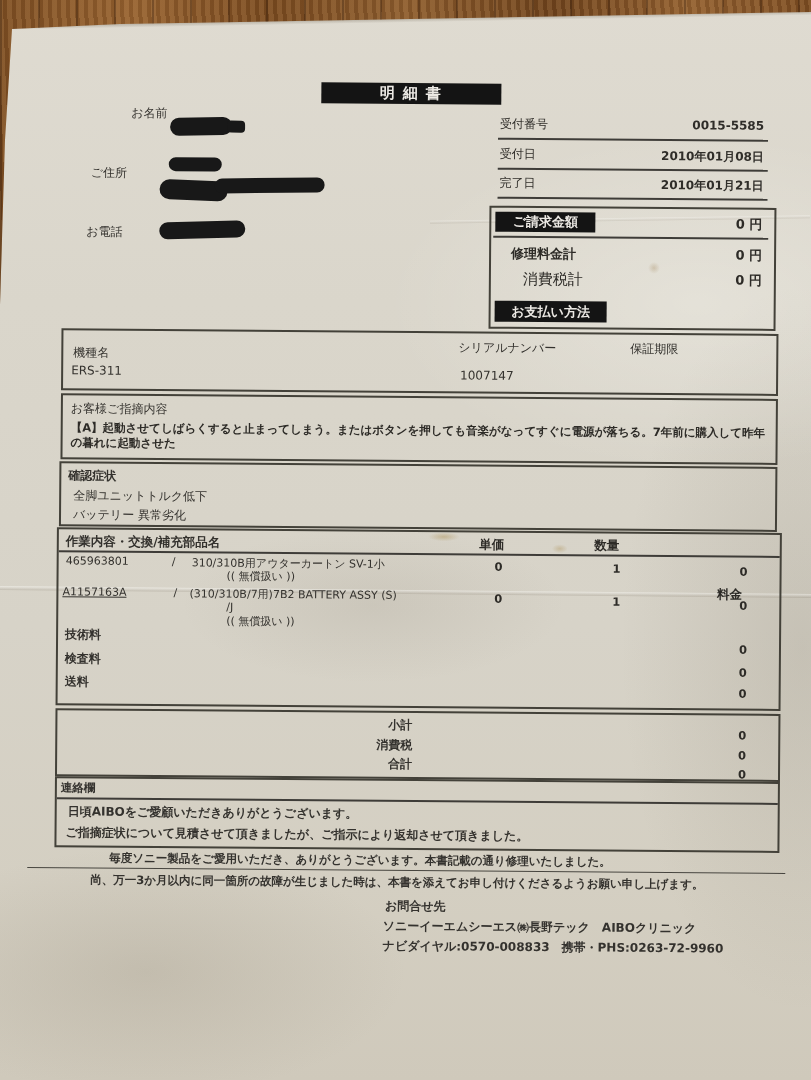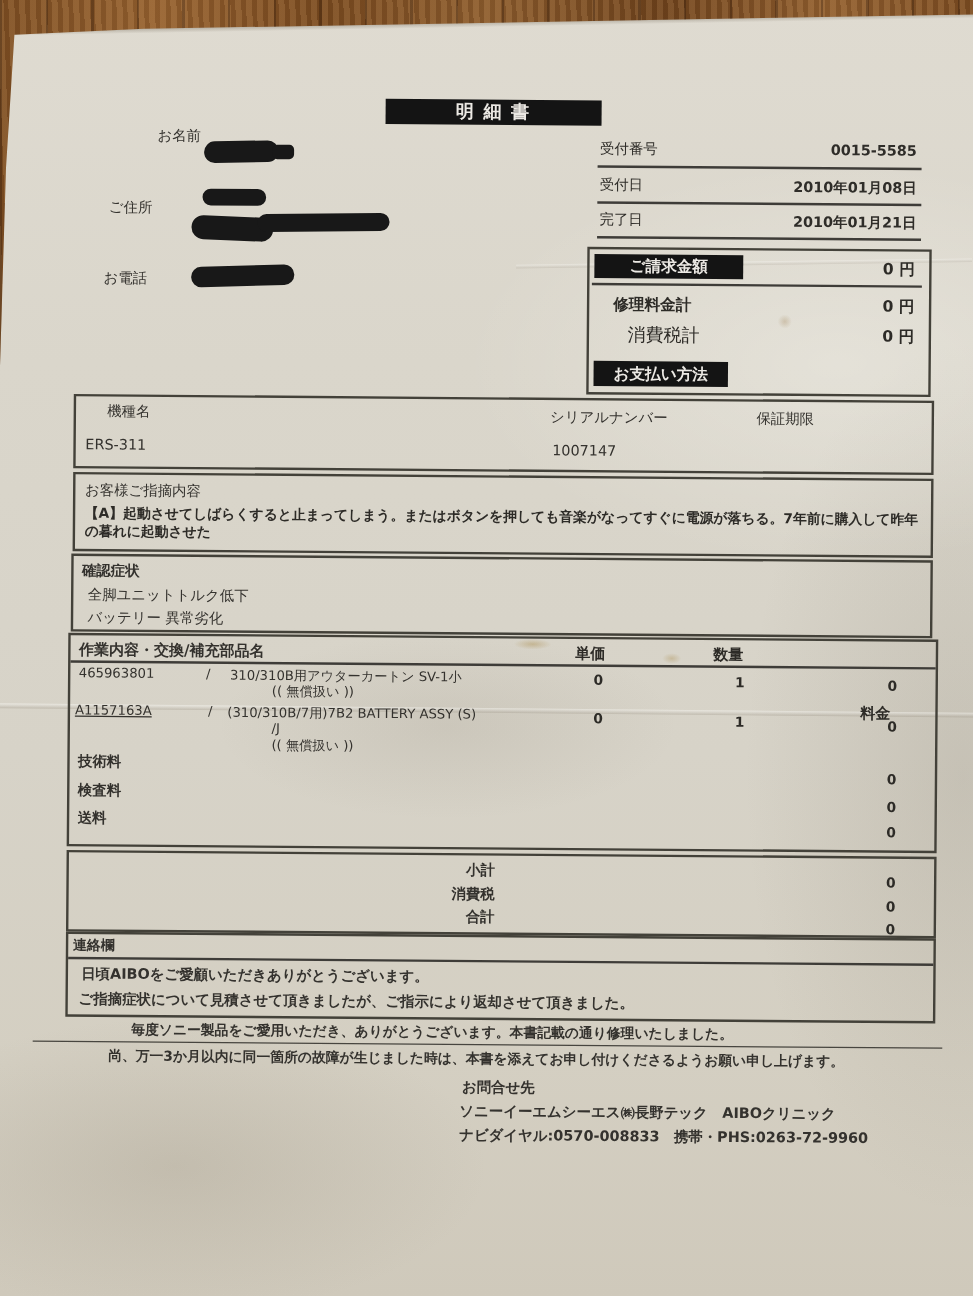--- a/index.html
+++ b/index.html
@@ -83,36 +83,36 @@
     <div class="uline-row" style="left:495px; top:145px; width:270px; height:22px;">
       <span class="l">受付日</span>
       <span class="v">2010年01月08日</span>
     </div>
     <div class="uline-row" style="left:495px; top:174px; width:270px; height:22px;">
       <span class="l">完了日</span>
       <span class="v">2010年01月21日</span>
     </div>
 
     <div class="box" style="left:487px; top:205px; width:283px; height:119px;">
-      <div class="banner" style="left:4px; top:4px; width:124px; height:20px; font-size:13px;">
+      <div class="banner" style="left:4px; top:4px; width:100px; height:20px; font-size:13px;">
         <span>ご請求金額</span>
       </div>
       <div style="position:absolute; right:12px; top:6px; font-size:13px; font-weight:bold;">0 円</div>
       <div style="position:absolute; left:2px; top:28px; width:275px; border-bottom:2px solid #3e3c38;"></div>
       <div style="position:absolute; left:20px; top:37px; font-size:13px; font-weight:bold;">修理料金計</div>
       <div style="position:absolute; right:12px; top:37px; font-size:13px; font-weight:bold;">0 円</div>
       <div style="position:absolute; left:32px; top:62px; font-size:15px; font-weight:normal;">消費税計</div>
       <div style="position:absolute; right:12px; top:62px; font-size:13px; font-weight:bold;">0 円</div>
       <div class="banner" style="left:4px; top:93px; width:112px; height:21px; font-size:13px;font-family:Liberation Mono, monospace;">
         <span>お支払い方法</span>
       </div>
     </div>
 
     <div class="box" style="left:60px; top:331px; width:713px; height:58px;">
-      <div class="lbl" style="left:10px; top:4px;margin-left:16px;">機種名</div>
+      <div class="lbl" style="left:10px; top:14px;">機種名</div>
       <div class="lbl" style="left:395px; top:6px;">シリアルナンバー</div>
       <div class="lbl" style="left:567px; top:6px;">保証期限</div>
       <div class="lbl" style="left:8px; top:33px;text-align:right;">ERS-311</div>
       <div class="lbl" style="left:397px; top:35px;">1007147</div>
       <div class="lbl" style="left:569px; top:35px;"></div>
     </div>
 
     <div class="box" style="left:60px; top:396px; width:713px; height:62px;">
       <div class="lbl" style="left:8px; top:5px;">お客様ご指摘内容</div>
       <div style="position:absolute; left:8px; top:25px; width:700px; font-size:11.5px; line-height:1.3; font-weight:bold; color:#2d2b27;">【A】起動させてしばらくすると止まってしまう。またはボタンを押しても音楽がなってすぐに電源が落ちる。7年前に購入して昨年の暮れに起動させた</div>

